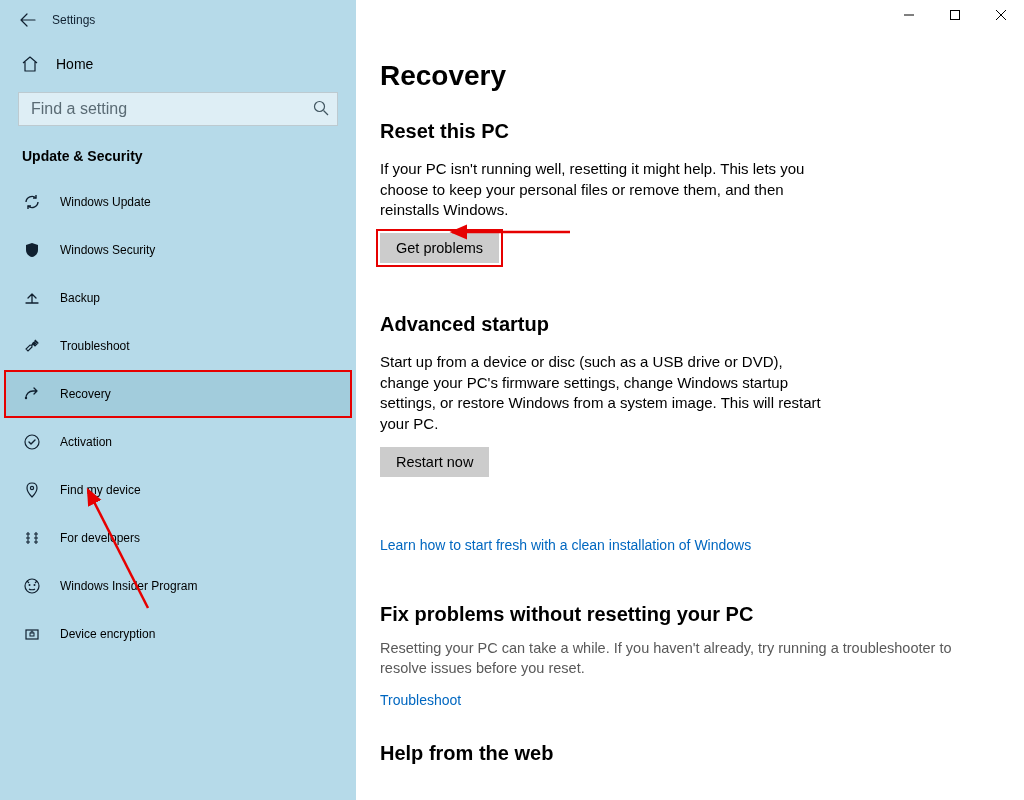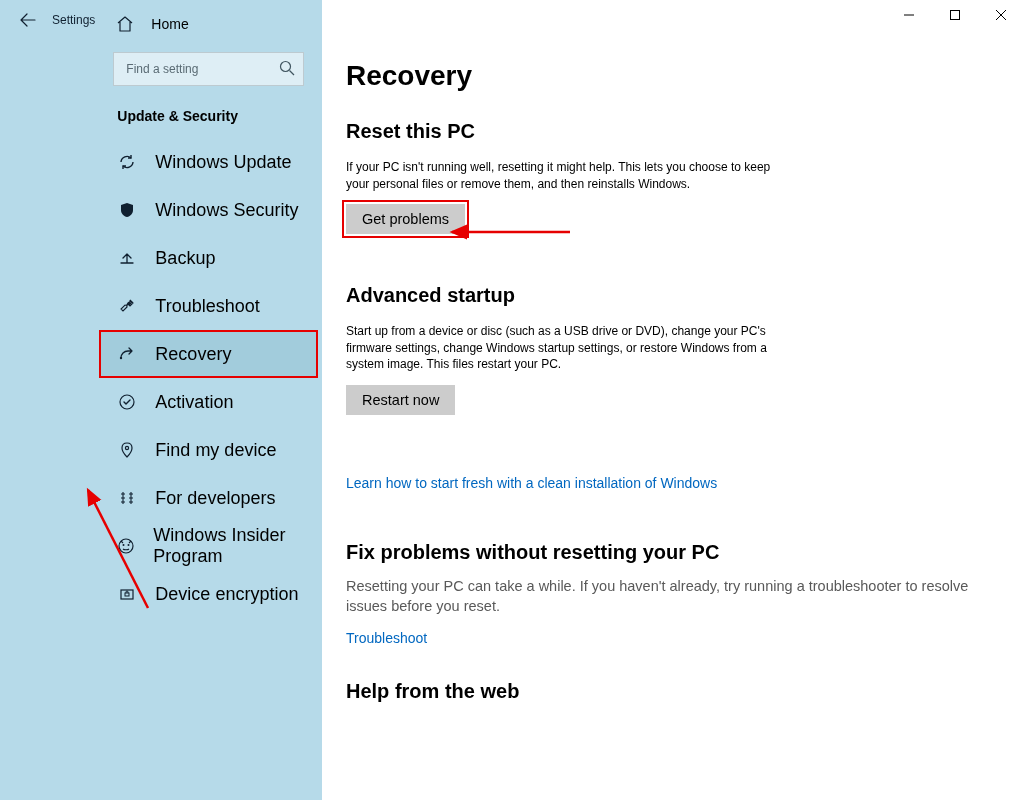--- a/index.html
+++ b/index.html
@@ -1,47 +1,47 @@
 <!DOCTYPE html>
 <html><head>
 <meta charset="utf-8">
 <style>
   * { box-sizing: border-box; margin: 0; padding: 0; }
   html, body { width: 1024px; height: 800px; font-family: "Segoe UI", Arial, sans-serif; font-size: 14px; color: #000; background: #fff; overflow: hidden; }
   .window { display: flex; width: 1024px; height: 800px; position: relative; }
 
   
-  .sidebar { width: 322px; height: 100%; background: #b6dae9; display: flex; }
+  .sidebar { width: 356px; height: 100%; background: #b6dae9; display: flex; flex-direction: column; }
   .titlebar-left { display: flex; align-items: center; height: 40px; padding-left: 12px; }
   .back-btn { width: 32px; height: 32px; display: flex; align-items: center; justify-content: center; margin-right: 8px; cursor: pointer; }
   .title-text { font-size: 12px; color: #102030; }
   .sidebar-body { padding: 4px 4px 0 4px; }
   .home-row { display: flex; align-items: center; height: 40px; padding-left: 16px; cursor: pointer; }
   .home-row .lbl { margin-left: 16px; font-size: 14px; }
   .search-wrap { margin: 8px 14px 0 14px; position: relative; }
-  .search-input { width: 100%; height: 34px; background: rgba(255,255,255,0.55); border: 1px solid rgba(0,0,0,0.15); padding: 0 36px 0 12px; font-size: 12px; font-family: inherit; color: #000000; }
+  .search-input { width: 100%; height: 34px; background: rgba(255,255,255,0.55); border: 1px solid rgba(0,0,0,0.15); padding: 0 36px 0 12px; font-size: 16px; font-family: inherit; color: #000000; }
   .search-input::placeholder { color: #5a6b74; }
   .search-icon { position: absolute; right: 8px; top: 7px; pointer-events: none; }
   .category { font-weight: 600; font-size: 14px; padding: 22px 18px 14px 18px; }
   .nav-item { display: flex; align-items: center; height: 48px; padding-left: 18px; cursor: pointer; }
-  .nav-item .lbl { margin-left: 18px; font-size: 18px; }
+  .nav-item .lbl { margin-left: 18px; font-size: 12px; }
   .nav-item.selected { background: #a2ccdc; }
   .nav-recovery { position: relative; }
   .nav-recovery::after { content: ""; position: absolute; inset: 0; border: 2px solid #e60000; pointer-events: none; }
   .icon-shell { width: 20px; display: flex; justify-content: center; }
 
   
   .content { flex: 1; background: #fff; display: flex; flex-direction: column; height: 100%; }
   .titlebar-right { height: 40px; display: flex; justify-content: flex-end; align-items: flex-start; }
   .win-controls { display: flex; }
   .win-btn { width: 46px; height: 30px; display: flex; align-items: center; justify-content: center; cursor: pointer; }
   .content-body { padding: 20px 26px 0 24px; overflow: hidden; }
   h1.page-title { font-size: 28px; font-weight: 600; margin-bottom: 28px; }
   h2.section-title { font-size: 20px; font-weight: 600; margin-bottom: 12px; }
-  p.body-text { font-size: 12px; line-height: 1.38; color: #000; max-width: 450px; margin-bottom: 12px; margin-top: 16px; }
+  p.body-text { font-size: 15px; line-height: 1.38; color: #000; max-width: 450px; margin-bottom: 12px; margin-top: 16px; }
   p.body-text-wide { font-size: 14.5px; line-height: 1.38; color: #000; max-width: 640px; margin-bottom: 14px; }
   p.body-text-gray { color: #595959; }
   .btn { display: inline-block; background: #ccc; border: none; padding: 7px 16px; font-size: 14.5px; font-family: inherit; cursor: pointer; }
   .btn.highlight { position: relative; }
   .btn.highlight::after { content: ""; position: absolute; left: -4px; top: -4px; right: -4px; bottom: -4px; border: 2.5px solid #e60000; pointer-events: none; }
   .link { color: #0067c0; cursor: pointer; font-size: 14px; }
   .section-gap { height: 50px; }
   .section-gap-sm { height: 34px; }
 
   
@@ -204,21 +204,21 @@
     <div class="content-body">
       <h1 class="page-title">Recovery</h1>
 
       <h2 class="section-title">Reset this PC</h2>
       <p class="body-text">If your PC isn't running well, resetting it might help. This lets you choose to keep your personal files or remove them, and then reinstalls Windows.</p>
       <button class="btn highlight">Get problems</button>
 
       <div class="section-gap"></div>
 
       <h2 class="section-title">Advanced startup</h2>
-      <p class="body-text">Start up from a device or disc (such as a USB drive or DVD), change your PC's firmware settings, change Windows startup settings, or restore Windows from a system image. This files restart your PC.</p>
+      <p class="body-text">Start up from a device or disc (such as a USB drive or DVD), change your PC's firmware settings, change Windows startup settings, or restore Windows from a system image. This will restart your PC.</p>
       <button class="btn">Restart now</button>
 
       <div class="section-gap"></div>
 
       <div style="height:10px"></div>
       <span class="link">Learn how to start fresh with a clean installation of Windows</span>
 
       <div class="section-gap"></div>
 
       <h2 class="section-title">Fix problems without resetting your PC</h2>

